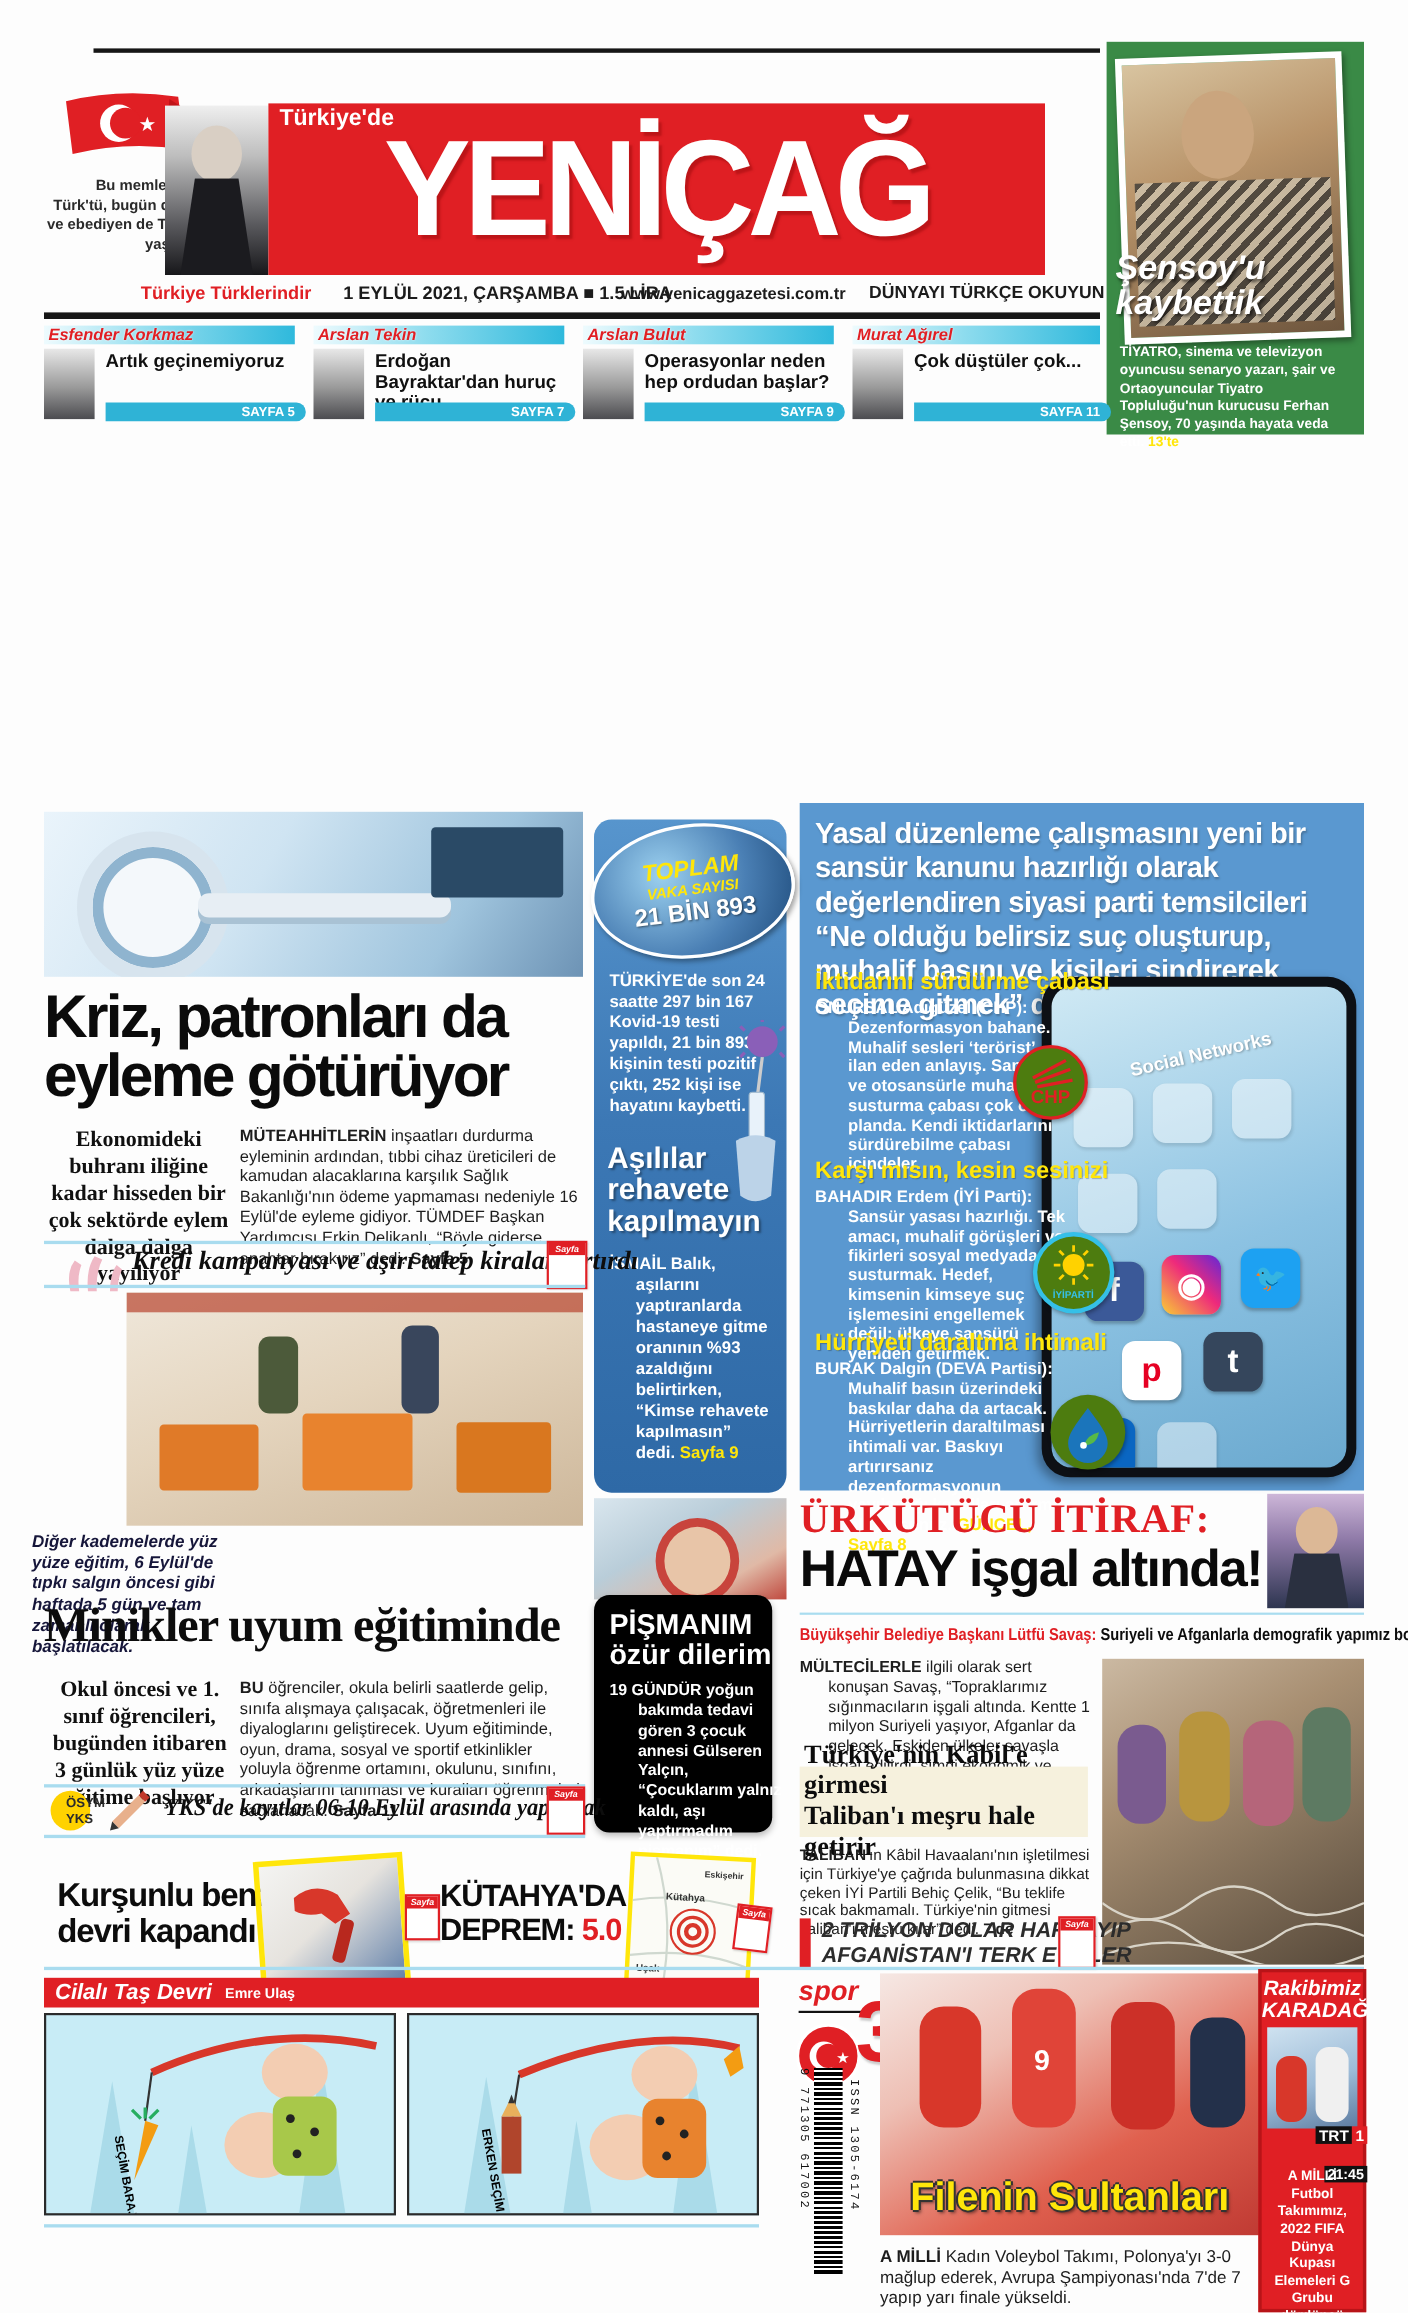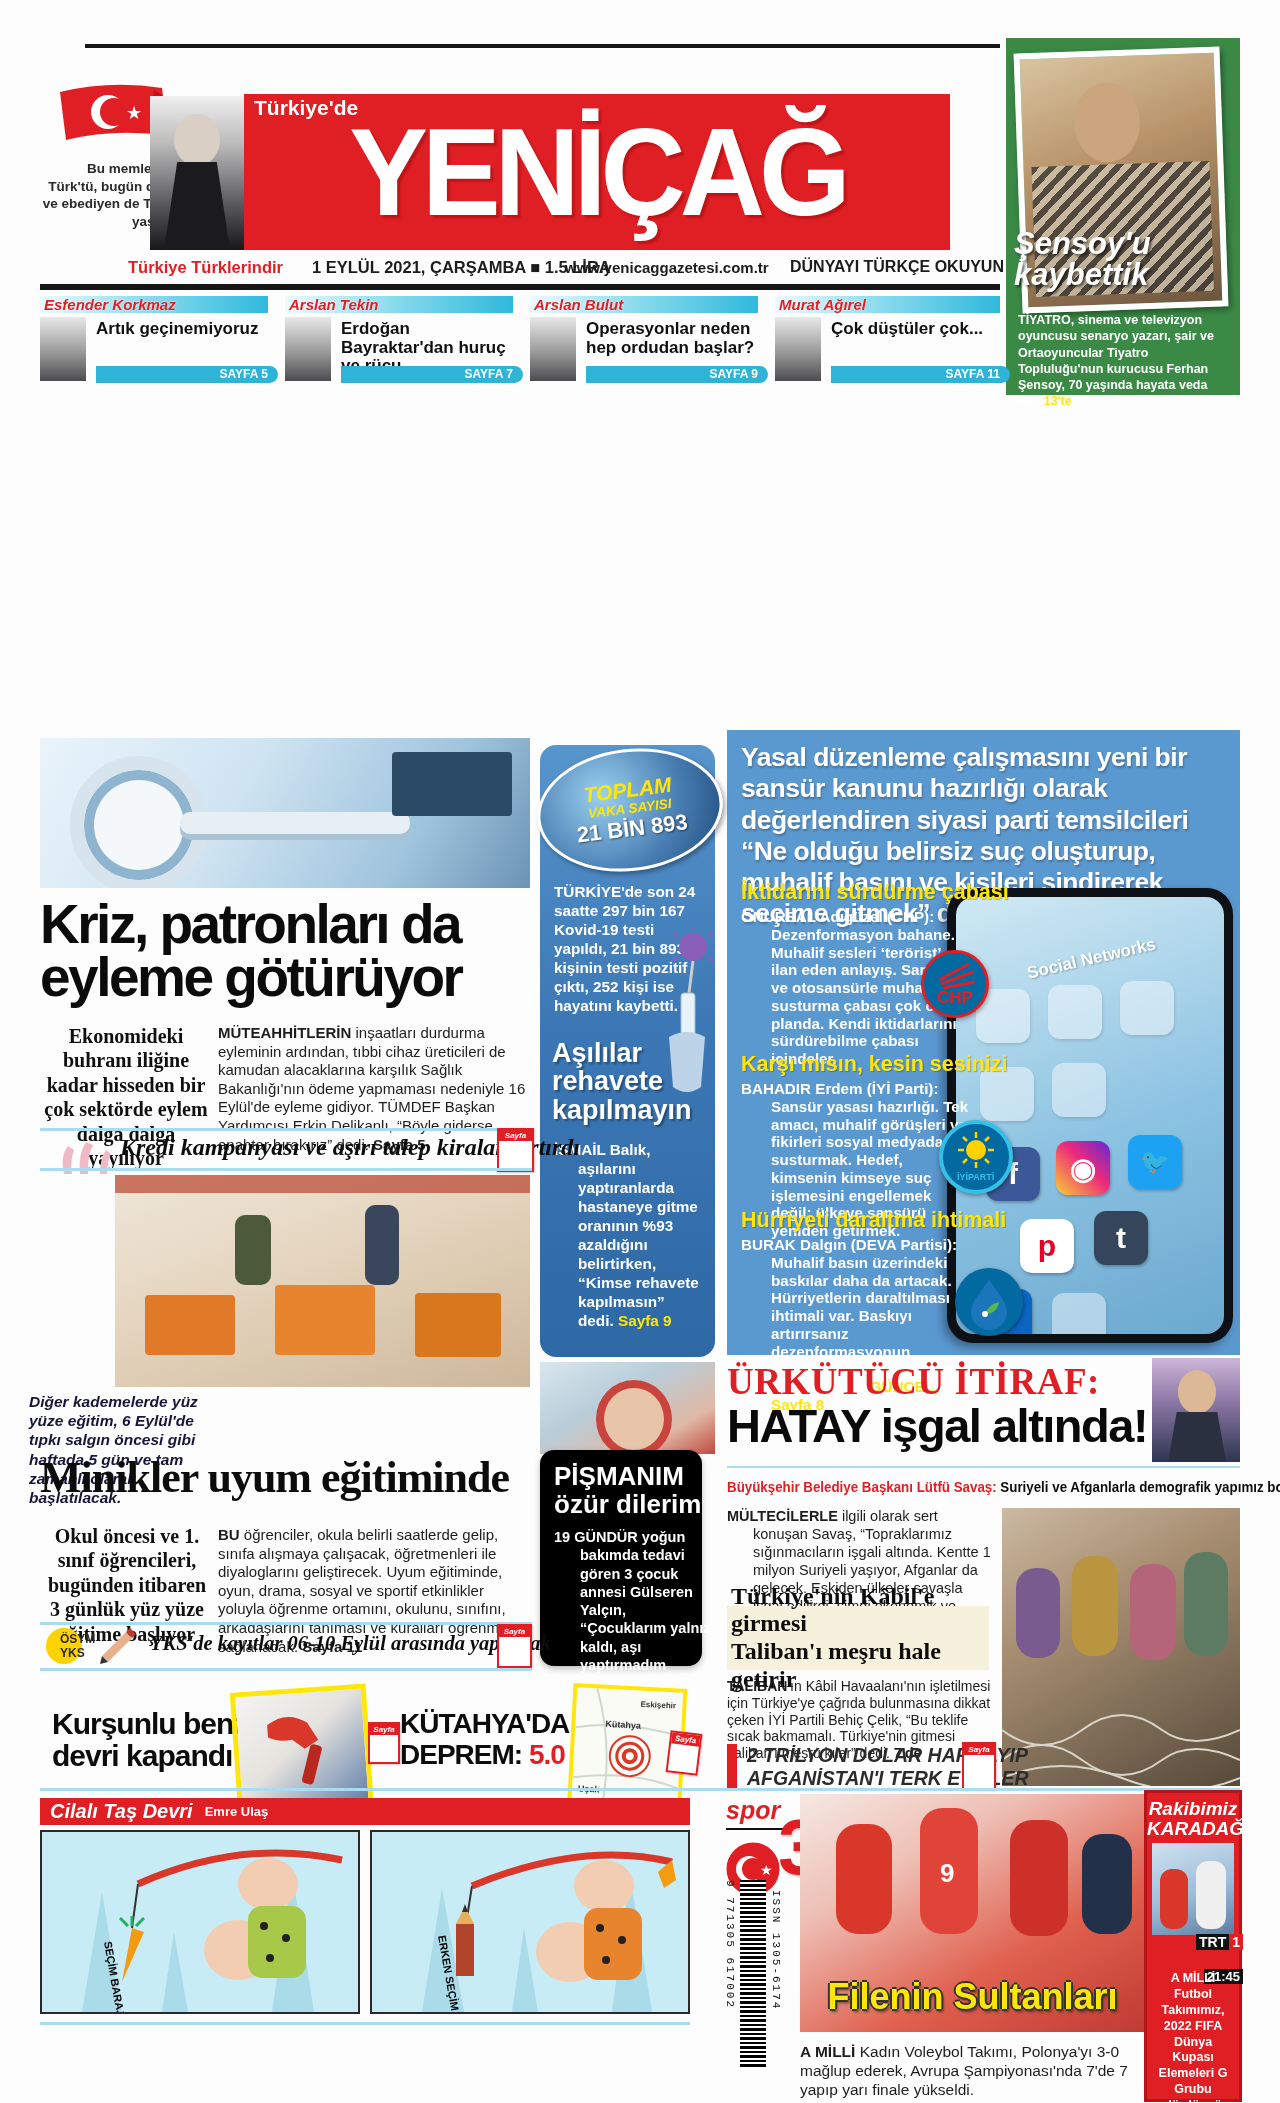--- a/index.html
+++ b/index.html
@@ -41,21 +41,21 @@
   .sec-head{color:#ffe60a;font-weight:900;font-size:21.5px;text-shadow:1px 1px 1px rgba(0,0,0,.25);}
   .sec-body{color:#fff;font-weight:800;font-size:15.2px;line-height:1.17;padding-left:30px;text-indent:-30px;}
   
   .phone{background:#0d1015;border-radius:26px;box-shadow:-4px 4px 10px rgba(0,0,0,.35);}
   .screen{position:absolute;inset:9px;border-radius:18px;background:linear-gradient(160deg,#cfe9f4 0%,#8cc2e2 55%,#6ba9cf 100%);overflow:hidden;}
   .appicon{position:absolute;width:54px;height:54px;border-radius:12px;color:#fff;font-weight:900;font-size:30px;
            display:flex;align-items:center;justify-content:center;box-shadow:1px 2px 3px rgba(0,0,0,.25);}
   .ghost{opacity:.45;background:#fff;}
   .sn-label{position:absolute;color:#fff;font-weight:800;font-size:17px;transform:rotate(-13deg);
             text-shadow:1px 1px 2px rgba(0,0,0,.3);}
-  .logo-circle{position:absolute;border-radius:50%;background:#0369a1;display:flex;align-items:center;justify-content:center;
+  .logo-circle{position:absolute;border-radius:50%;background:#4d7c0f;display:flex;align-items:center;justify-content:center;
                box-shadow:1px 2px 4px rgba(0,0,0,.35);}
   
   .midbox{background:linear-gradient(180deg,#5795cd 0%,#3c78b5 45%,#2e69a6 100%);border-radius:16px;}
   .virus{background:radial-gradient(circle at 35% 35%,#9bd0ef 0%,#4a7fb4 55%,#1d4a7a 100%);
          border:3px solid #fff;border-radius:50%;transform:rotate(-7deg);display:flex;flex-direction:column;
          align-items:center;justify-content:center;box-shadow:2px 3px 5px rgba(0,0,0,.35);}
   .vb1{color:#ffe60a;font-weight:900;font-style:italic;font-size:21px;line-height:1;}
   .vb2{color:#ffe60a;font-weight:900;font-style:italic;font-size:13.5px;line-height:1.3;}
   .vb3{color:#fff;font-weight:900;font-size:22px;line-height:1.1;text-shadow:1px 1px 2px rgba(0,0,0,.5);}
   .mid-body{color:#fff;font-weight:800;font-size:15.3px;line-height:1.24;}

